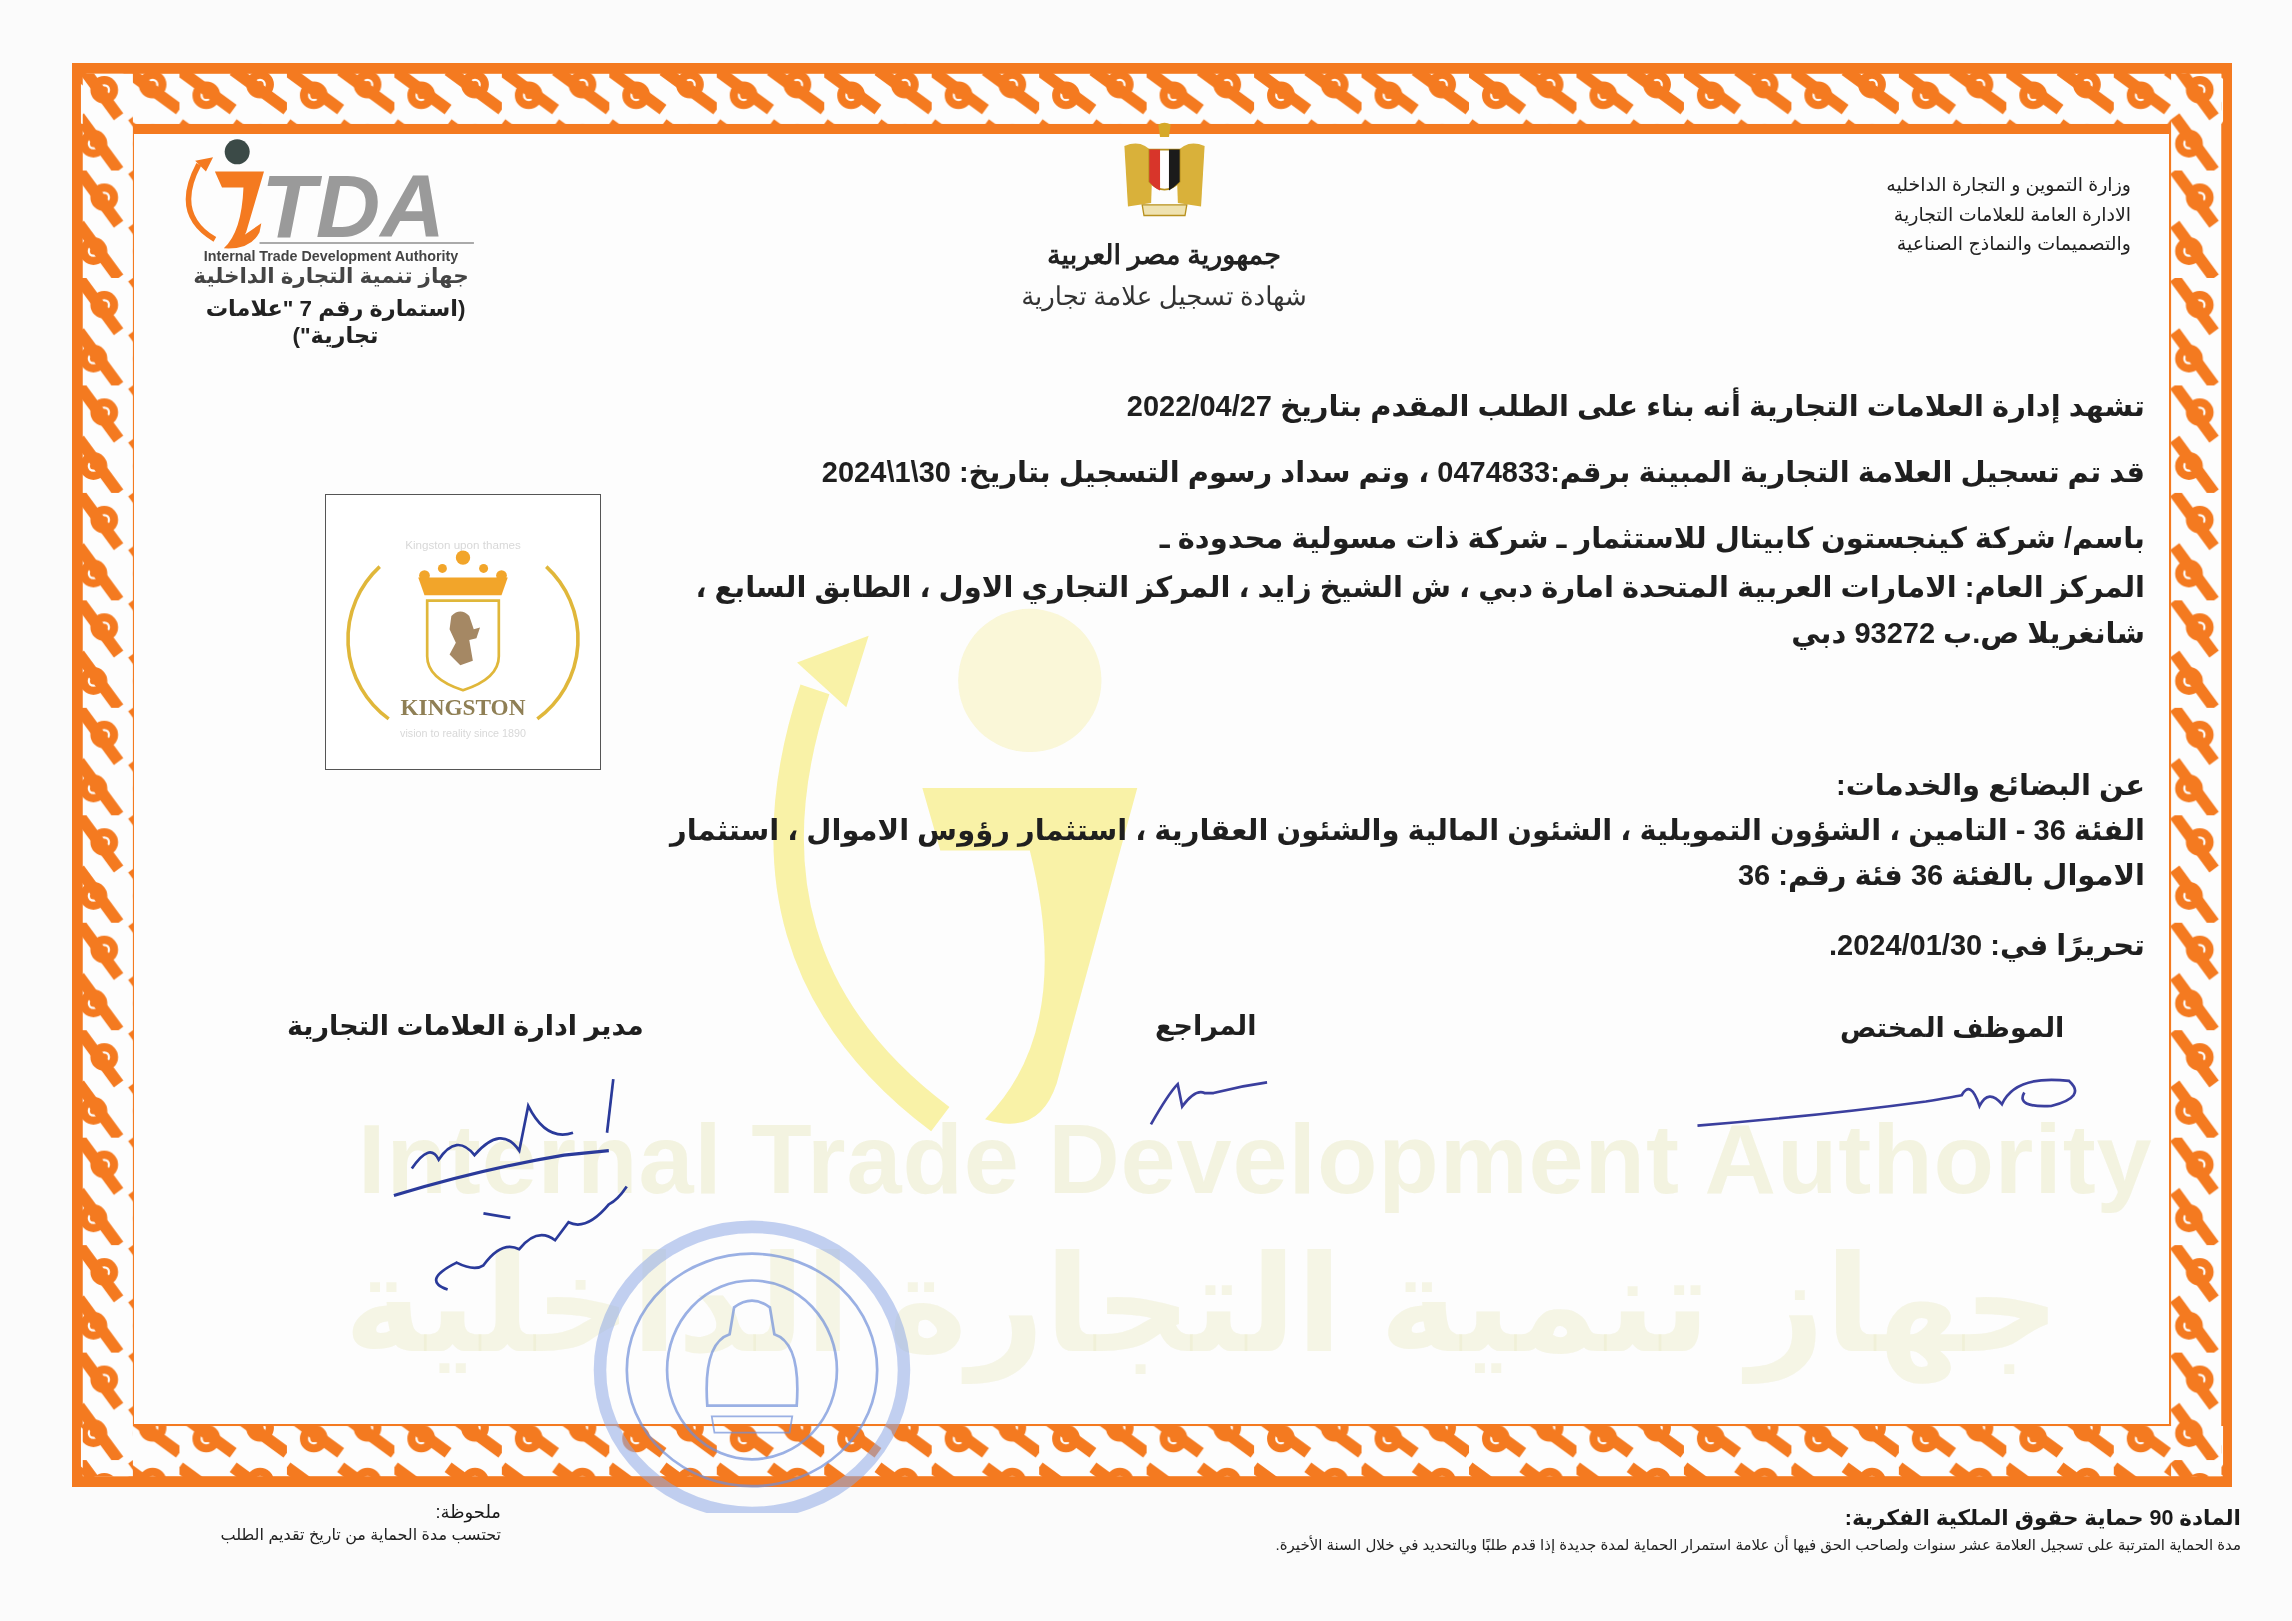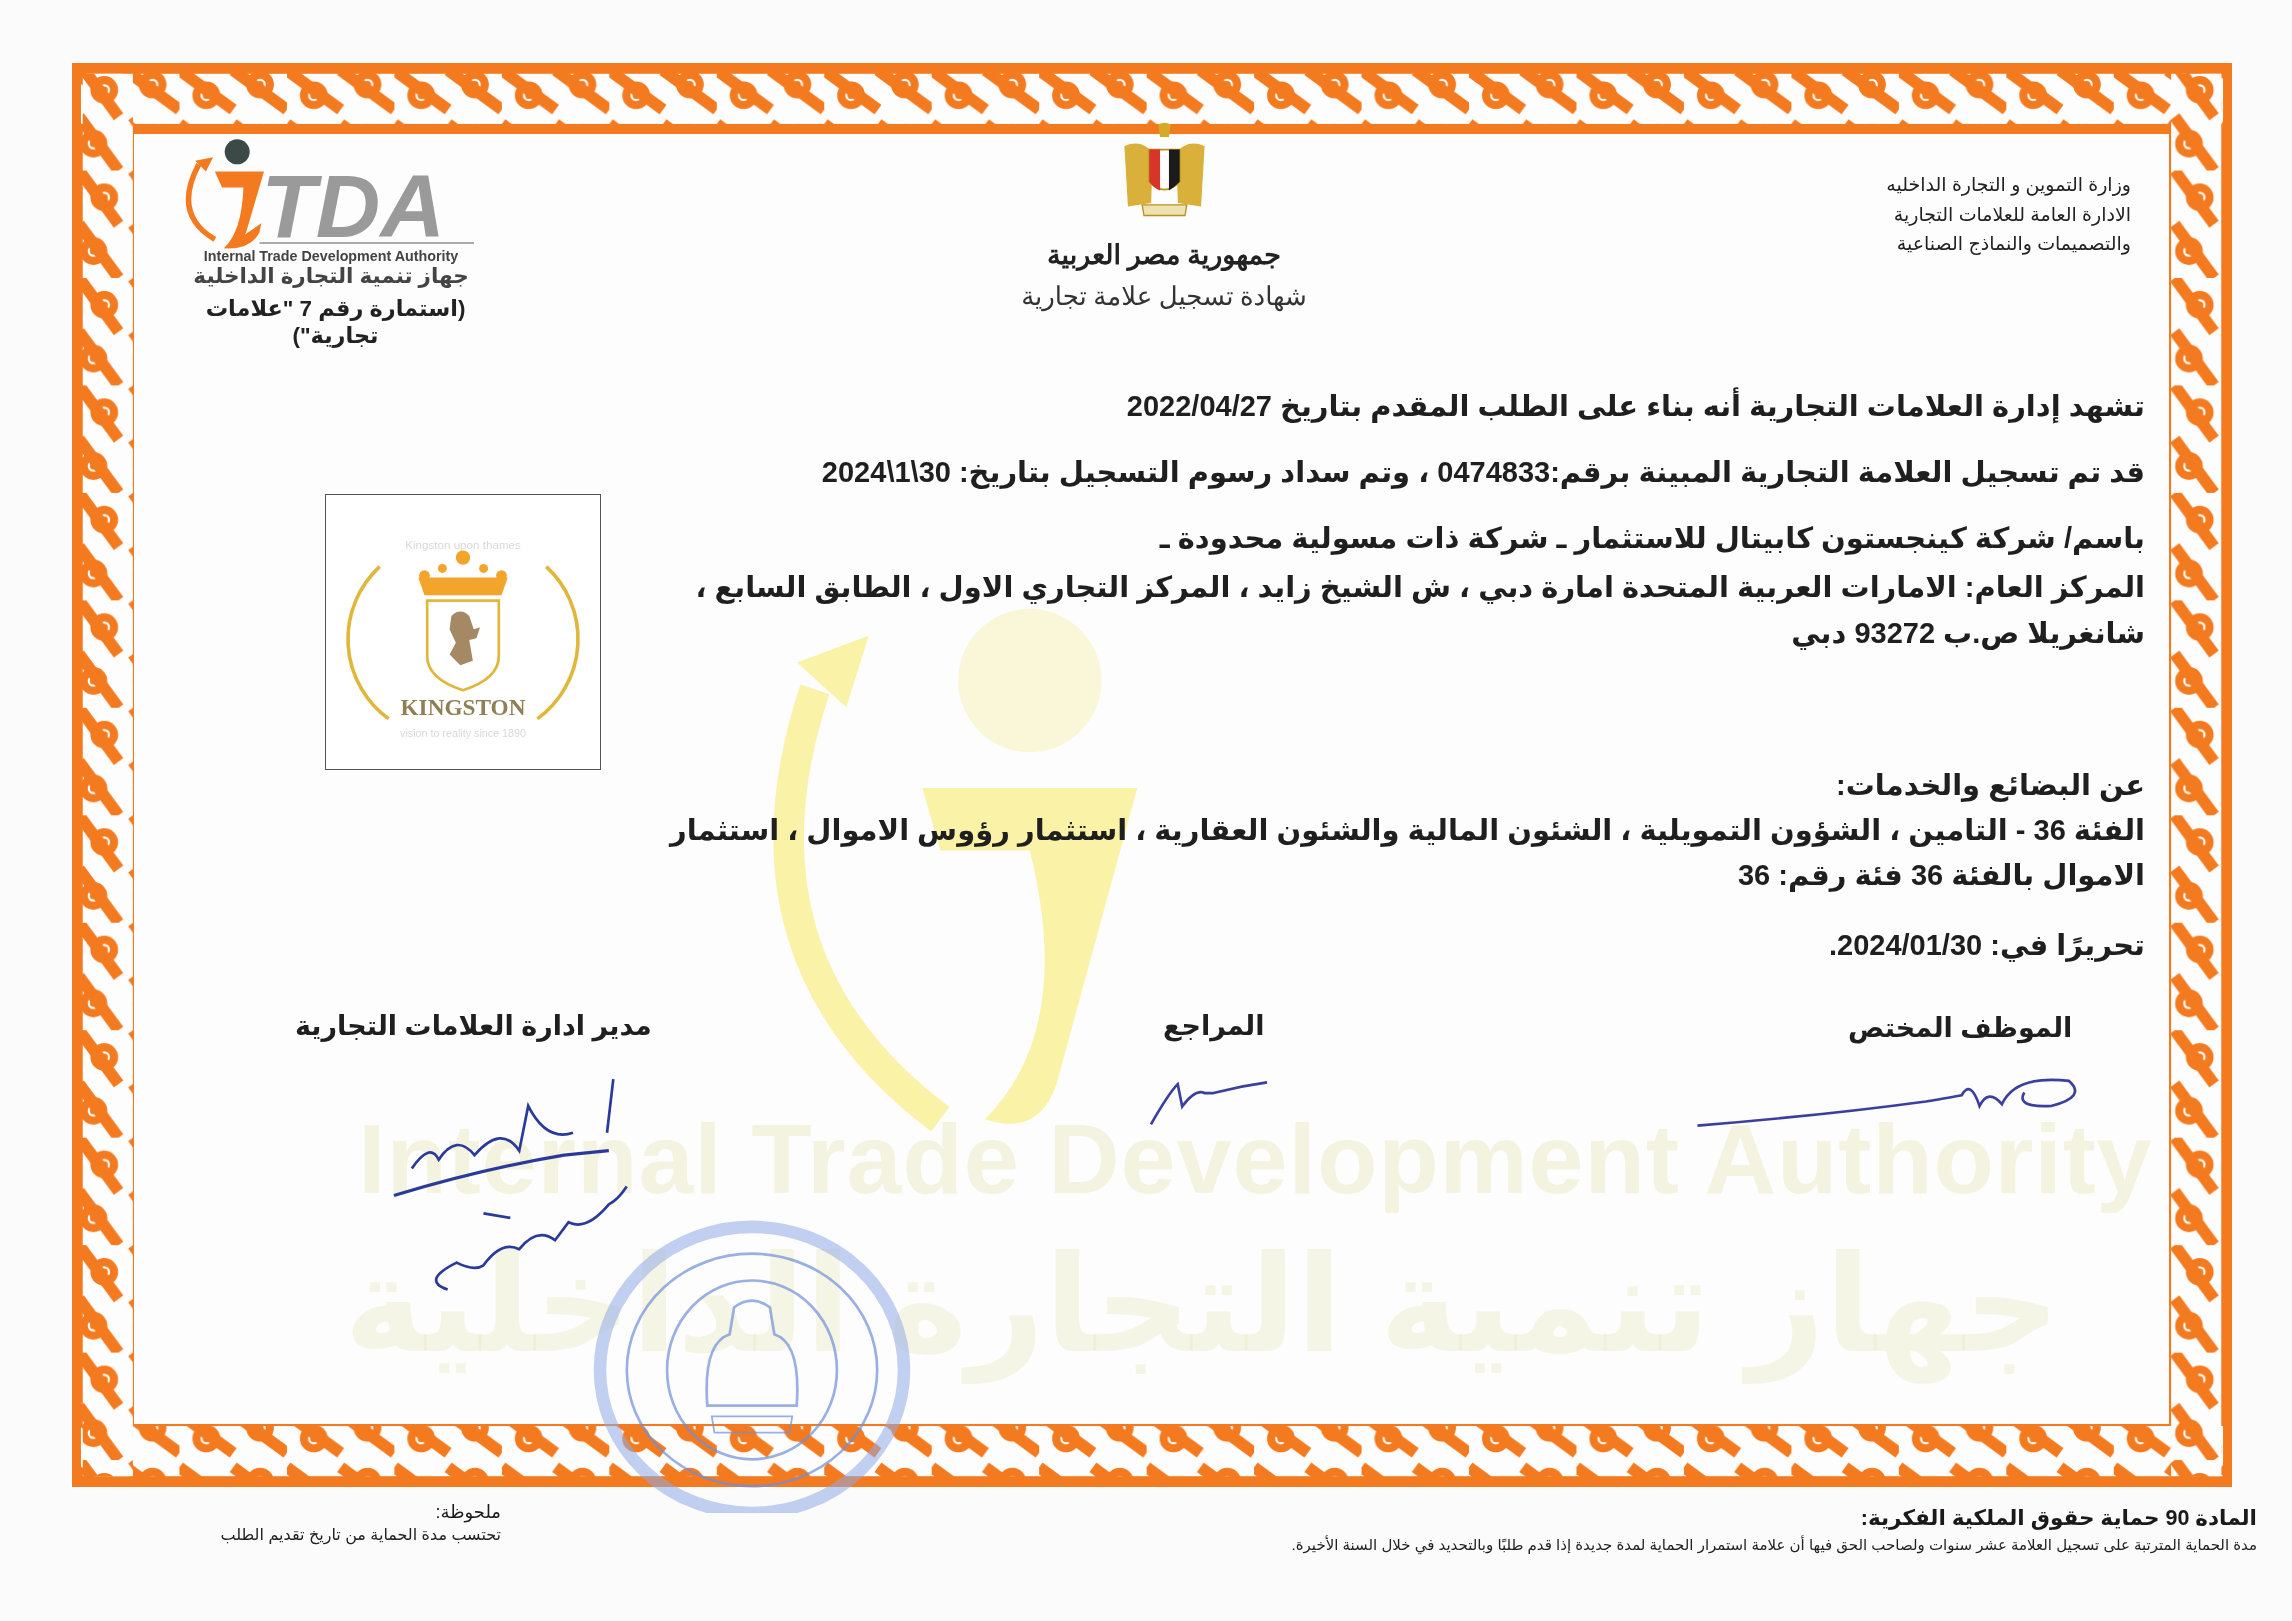--- a/index.html
+++ b/index.html
@@ -23,25 +23,25 @@
   .itda-ar{position:absolute;left:0;top:129px;width:304px;text-align:center;font-size:21.5px;font-weight:bold;color:#444;}
   .form-no{position:absolute;left:-9px;top:161px;width:331px;text-align:center;font-size:22.4px;font-weight:bold;color:#222;direction:rtl;}
   .center-head{position:absolute;left:985px;top:121px;width:358px;text-align:center;font-family:Liberation Serif, serif;}
   .eagle{width:99px;height:107px;margin:0 auto;display:block;}
   .republic{font-size:27px;font-weight:bold;color:#222;margin-top:10.7px;direction:rtl;}
   .cert-title{font-size:26px;color:#333;margin-top:10.7px;direction:rtl;}
   
   .line{position:absolute;right:148px;font-weight:bold;font-size:29px;color:#1f1f1f;direction:rtl;text-align:right;white-space:nowrap;}
   .brandbox{position:absolute;left:325px;top:494px;width:274px;height:274px;border:1.8px solid #555;background:#fff;}
   
-  .sig-label{position:absolute;font-size:27px;font-weight:bold;color:#1f1f1f;direction:rtl;white-space:nowrap;margin-left:8px;}
+  .sig-label{position:absolute;font-size:27px;font-weight:bold;color:#1f1f1f;direction:rtl;white-space:nowrap;}
   .sign{position:absolute;}
   .stamp{position:absolute;left:582px;top:1209px;width:340px;height:304px;}
   
-  .foot-right{position:absolute;right:36px;top:1505px;width:1397px;direction:rtl;text-align:right;}
+  .foot-right{position:absolute;right:52px;top:1505px;width:1397px;direction:rtl;text-align:right;}
   .foot-right .t{font-size:21.5px;font-weight:bold;color:#1a1a1a;}
   .foot-right .d{font-size:15px;color:#222;margin-top:5.4px;}
   .foot-left{position:absolute;left:134px;top:1501px;width:367px;direction:rtl;text-align:right;}
   .foot-left .t{font-size:18px;font-weight:normal;color:#1a1a1a;}
   .foot-left .d{font-size:16px;color:#222;margin-top:1.8px;}
 </style>
 </head>
 <body>
 
 <div class="frame">

